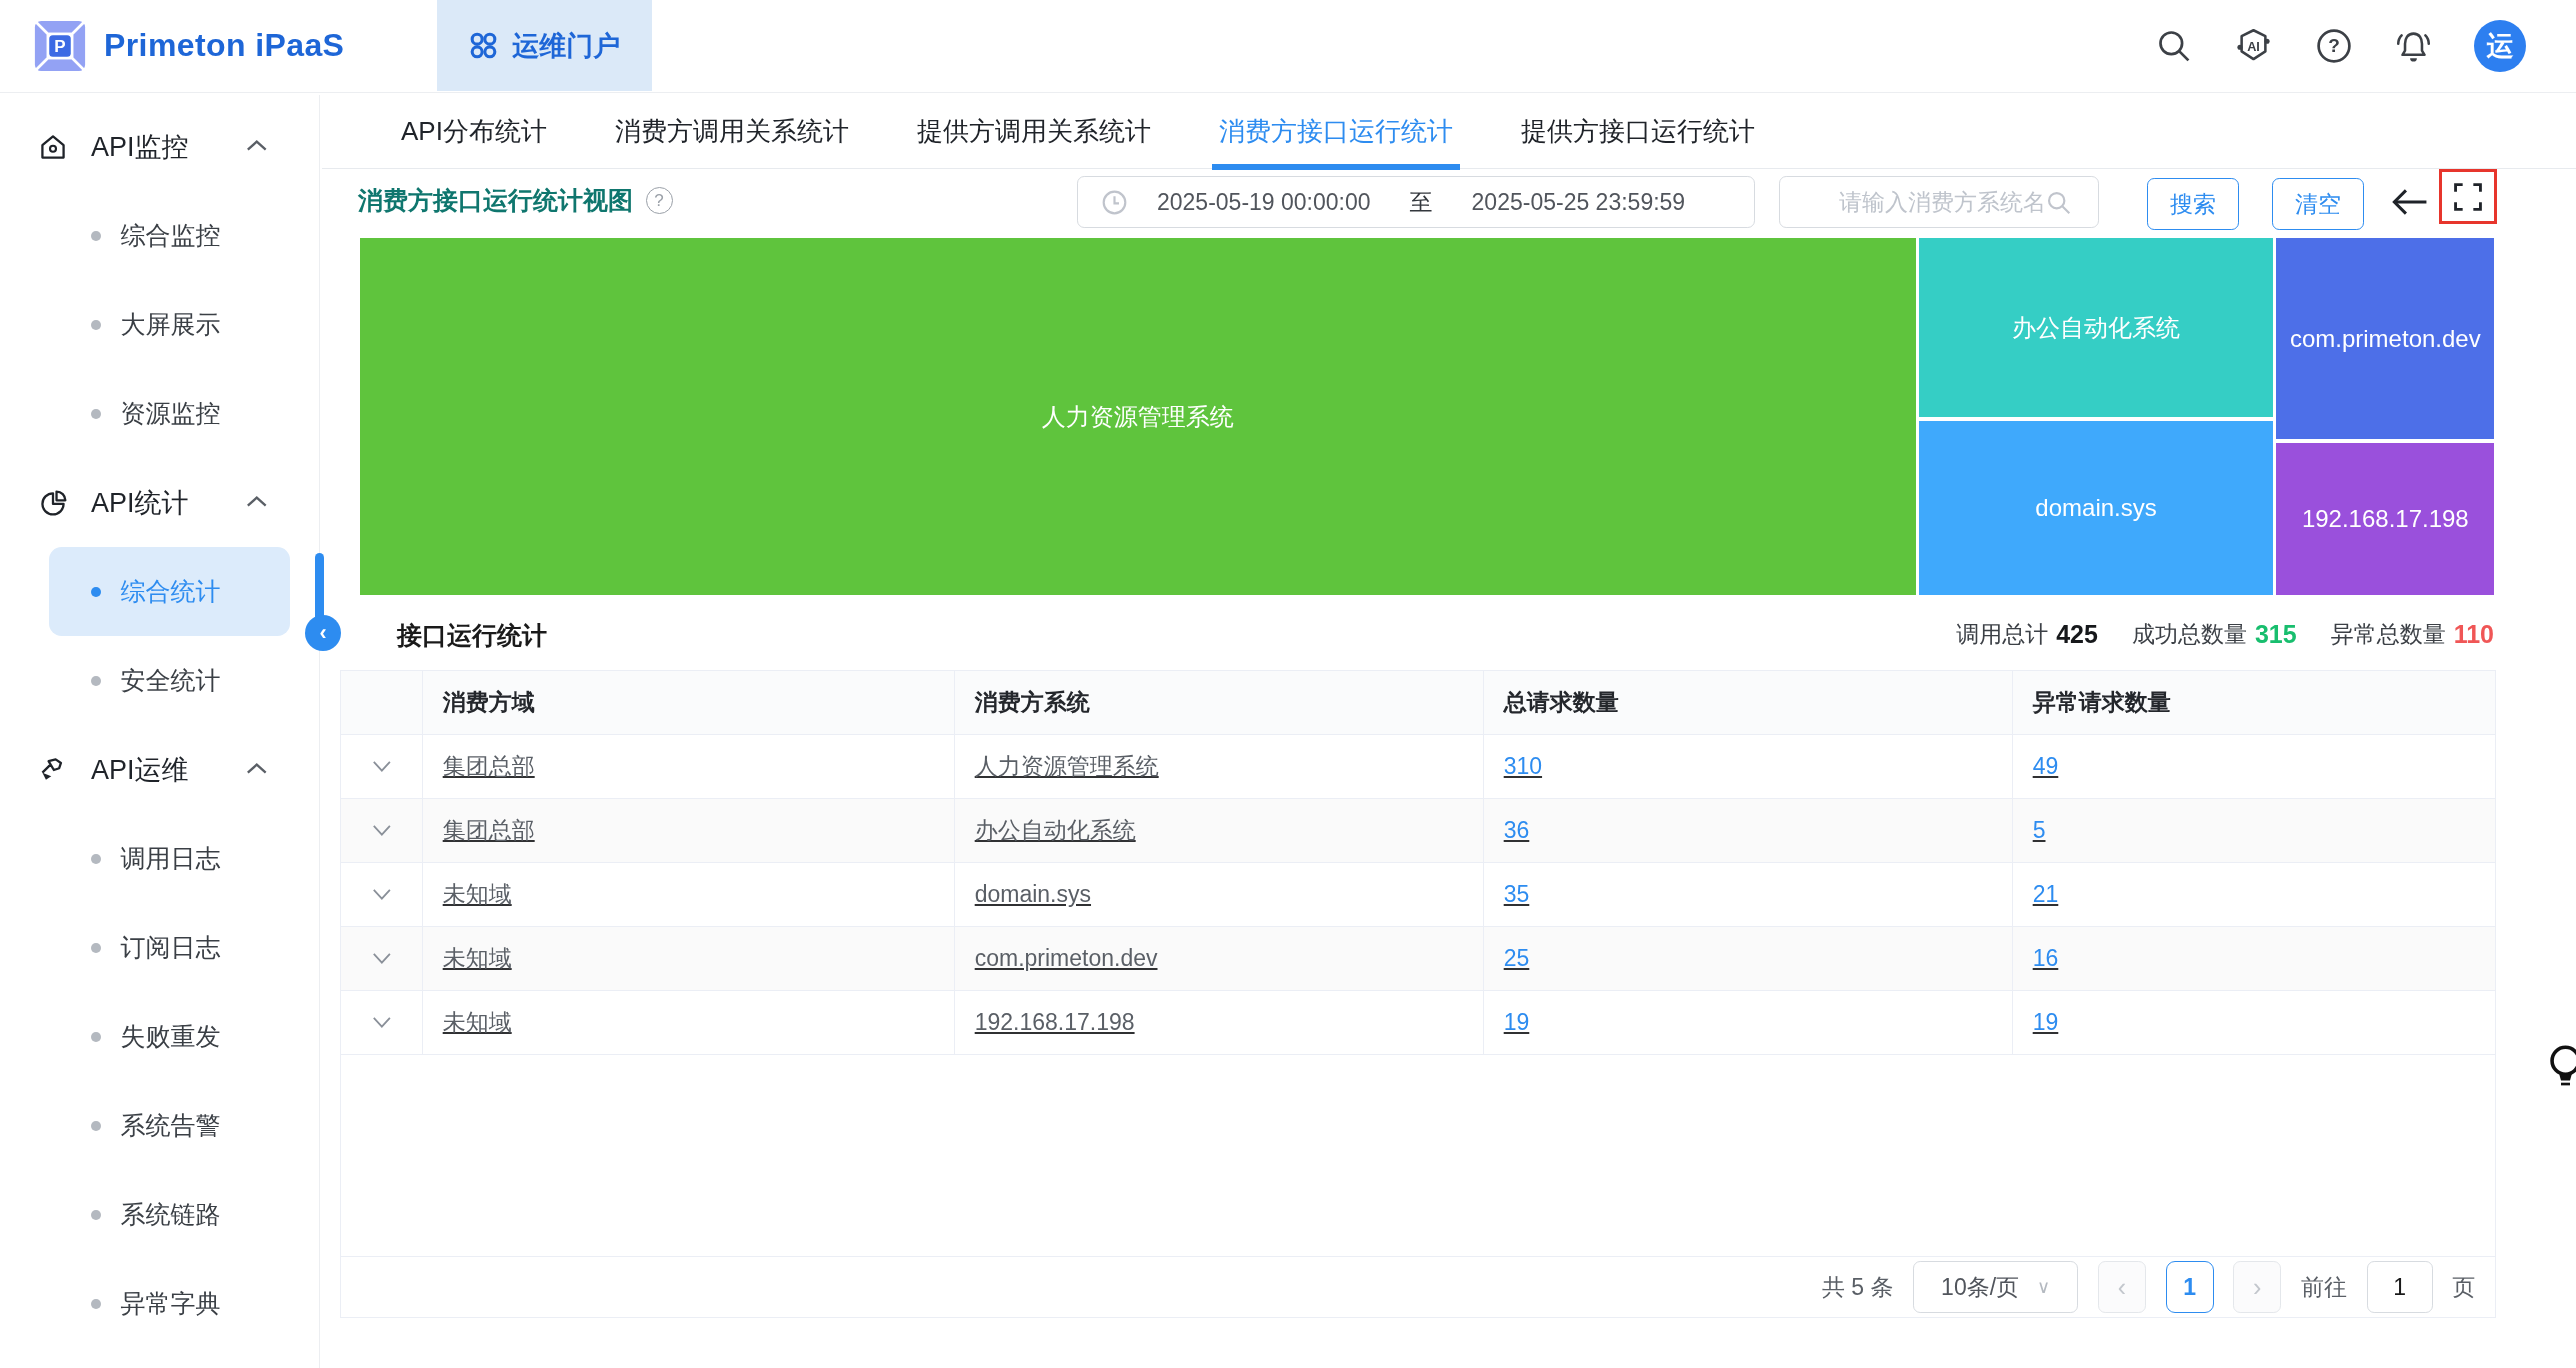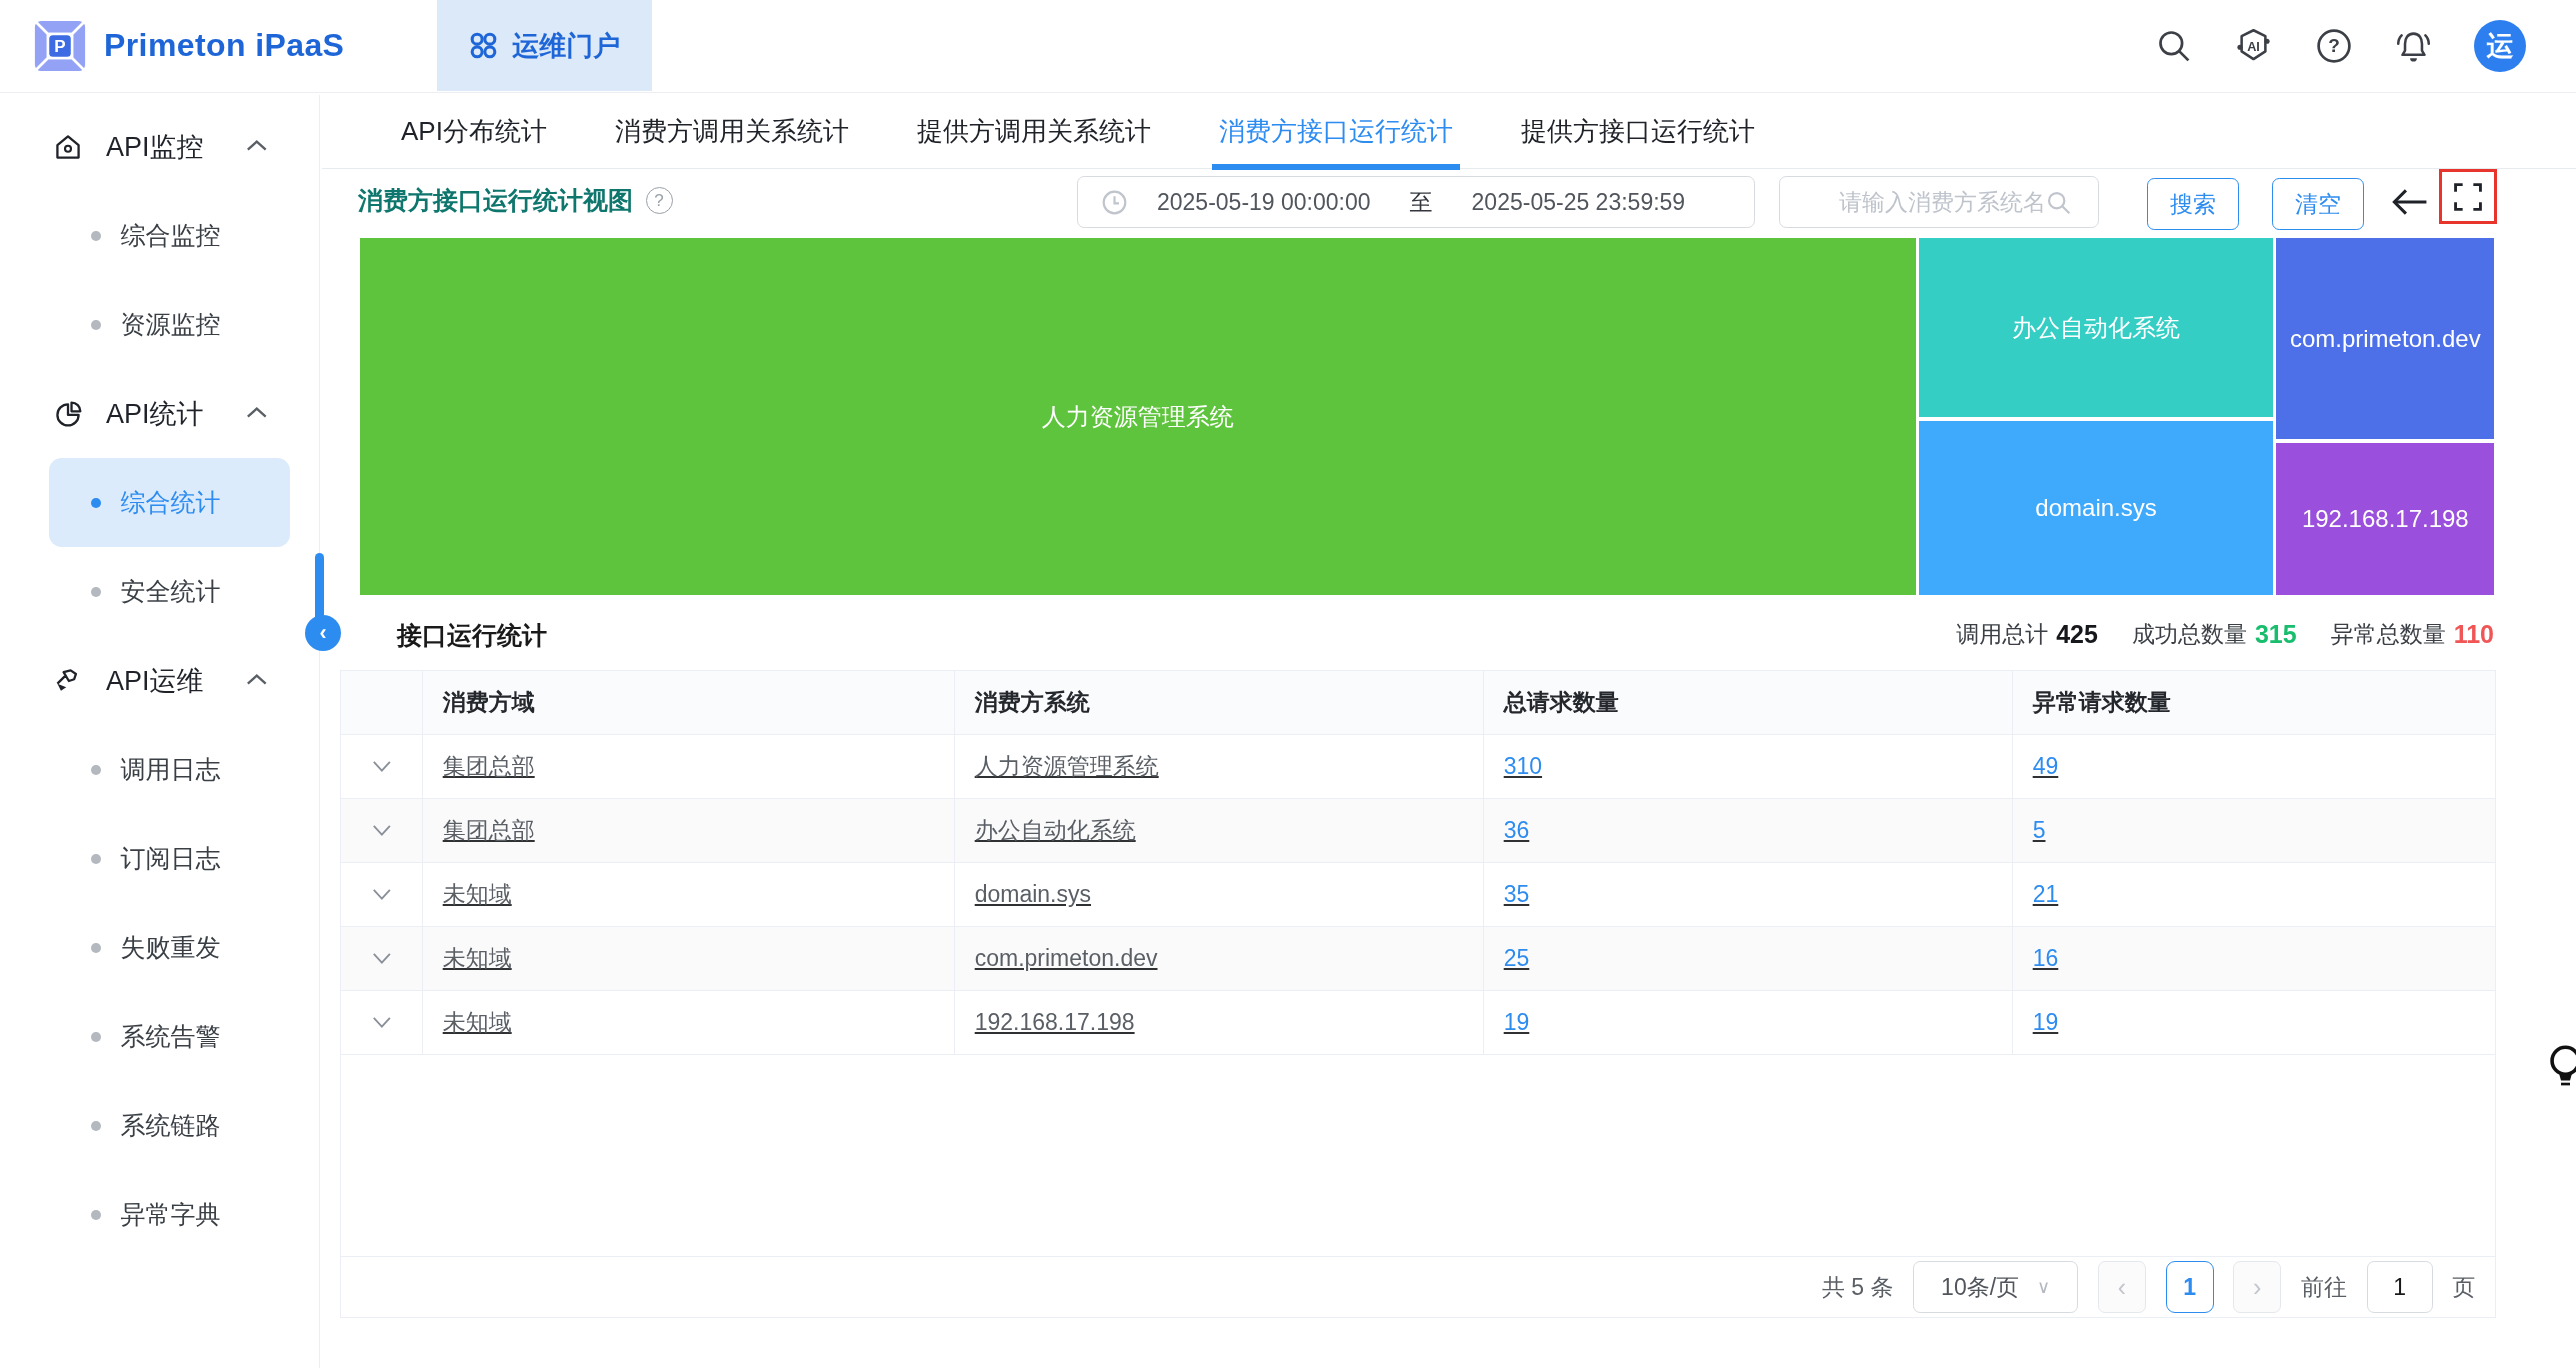--- a/index.html
+++ b/index.html
@@ -17,21 +17,21 @@
     background:#dbe9f8; display:flex; align-items:center; justify-content:center; gap:14.3px;
     color:#1e66d7; font-size:27px; font-weight:600; cursor:pointer; }
   .header-icons { position:absolute; right:50px; top:0; height:91px; display:flex; align-items:center; gap:41px; }
   .hicon { width:39px; height:39px; display:flex; align-items:center; justify-content:center; cursor:pointer; }
   .avatar { width:52px; height:52px; border-radius:50%; background:#2d7ff0; color:#fff;
     display:flex; align-items:center; justify-content:center; font-size:27px; font-weight:bold; cursor:pointer; }
   
   .sidebar { position:absolute; left:0; top:95px; width:320px; height:1273px; background:#fff;
     border-right:1.8px solid #eceef1; padding-top:7.2px; }
   .nav-row { height:89px; display:flex; align-items:center; position:relative; cursor:pointer; }
-  .nav-group { padding-left:53px; gap:23px; }
+  .nav-group { padding-left:38px; gap:23px; }
   .nav-group .gicon { width:30px; height:30px; display:flex; align-items:center; }
   .nav-group .glabel { font-size:27px; color:#1f2329; font-weight:500; }
   .nav-group .chev { position:absolute; right:52px; }
   .nav-item { padding-left:91px; gap:19.7px; }
   .nav-item .dot { width:9.8px; height:9.8px; border-radius:50%; background:#b4b9c0; flex:0 0 auto; }
   .nav-item .ilabel { font-size:25px; color:#3a3f45;text-align:center; }
   .nav-item.active { margin:0 29.5px 0 49px; padding-left:42px; background:#dcebfb; border-radius:12.5px; }
   .nav-item.active .dot { background:#2d8cf0; }
   .nav-item.active .ilabel { color:#2d8cf0; }
   
@@ -181,20 +181,24 @@
       <span class="chev"><svg width="21.5" height="12.5" viewBox="0 0 24 14">
             <polyline points="2,12 12,3 22,12" fill="none" stroke="#5a5f66" stroke-width="2.6"></polyline>
           </svg></span>
     </div>
     <div class="nav-row nav-item">
         <span class="dot"></span>
         <span class="ilabel">综合监控</span>
       </div>
     <div class="nav-row nav-item">
         <span class="dot"></span>
+        <span class="ilabel">大屏展示</span>
+      </div>
+    <div class="nav-row nav-item">
+        <span class="dot"></span>
         <span class="ilabel">资源监控</span>
       </div>
 
     <div class="nav-row nav-group">
       <span class="gicon">
         <svg width="30" height="30" viewBox="0 0 34 34">
             <path d="M17 6 A12 12 0 1 0 29 18 L17 18 Z" fill="none" stroke="#1f2329" stroke-width="2.6" stroke-linejoin="round"></path>
             <path d="M21 4 L21 14 L31 14 A10 10 0 0 0 21 4 Z" fill="none" stroke="#1f2329" stroke-width="2.6" stroke-linejoin="round"></path>
           </svg>
       </span>

